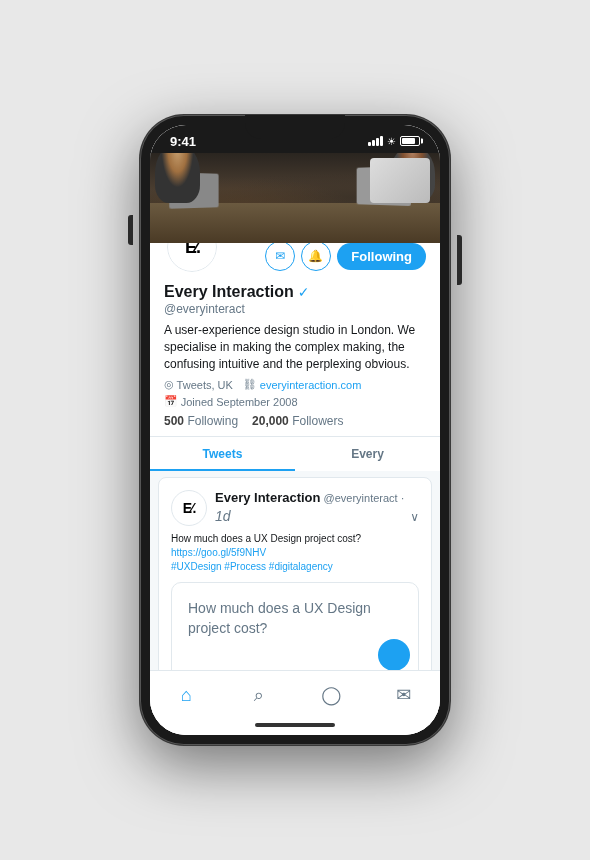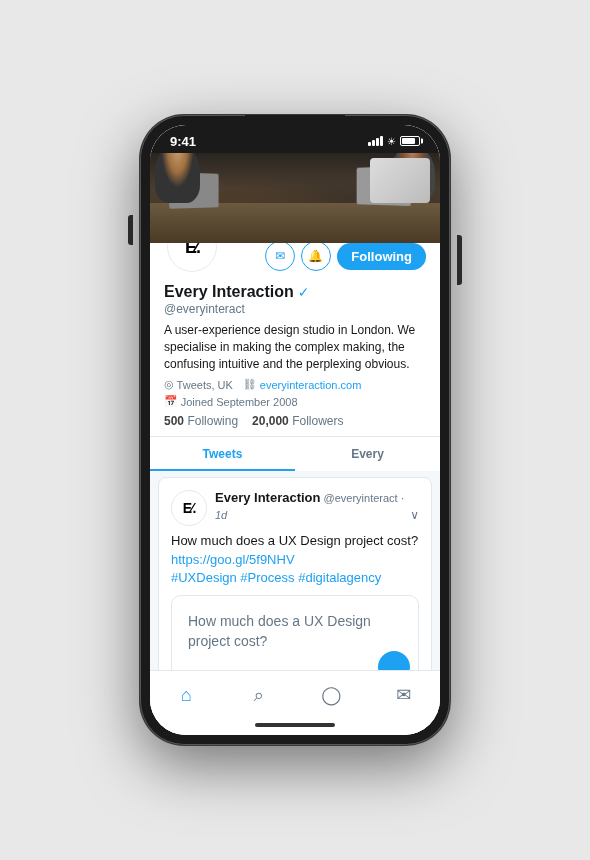--- a/index.html
+++ b/index.html
@@ -447,33 +447,33 @@
     }
     .tweet-handle {
       font-size: 11px;
       color: #657786;
     }
     .tweet-dot {
       font-size: 11px;
       color: #657786;
     }
     .tweet-time {
-      font-size: 11px;
+      font-size: 14px;
       color: #657786;
       font-style: italic;
     }
     .tweet-dropdown {
       color: #657786;
       font-size: 12px;
       cursor: pointer;
       margin-left: auto;
     }
 
     .tweet-body {
-      font-size: 13px;
+      font-size: 10px;
       color: #14171a;
       line-height: 1.4;
       margin-bottom: 8px;
     }
     .tweet-link {
       color: #1da1f2;
       text-decoration: none;
     }
 
     

